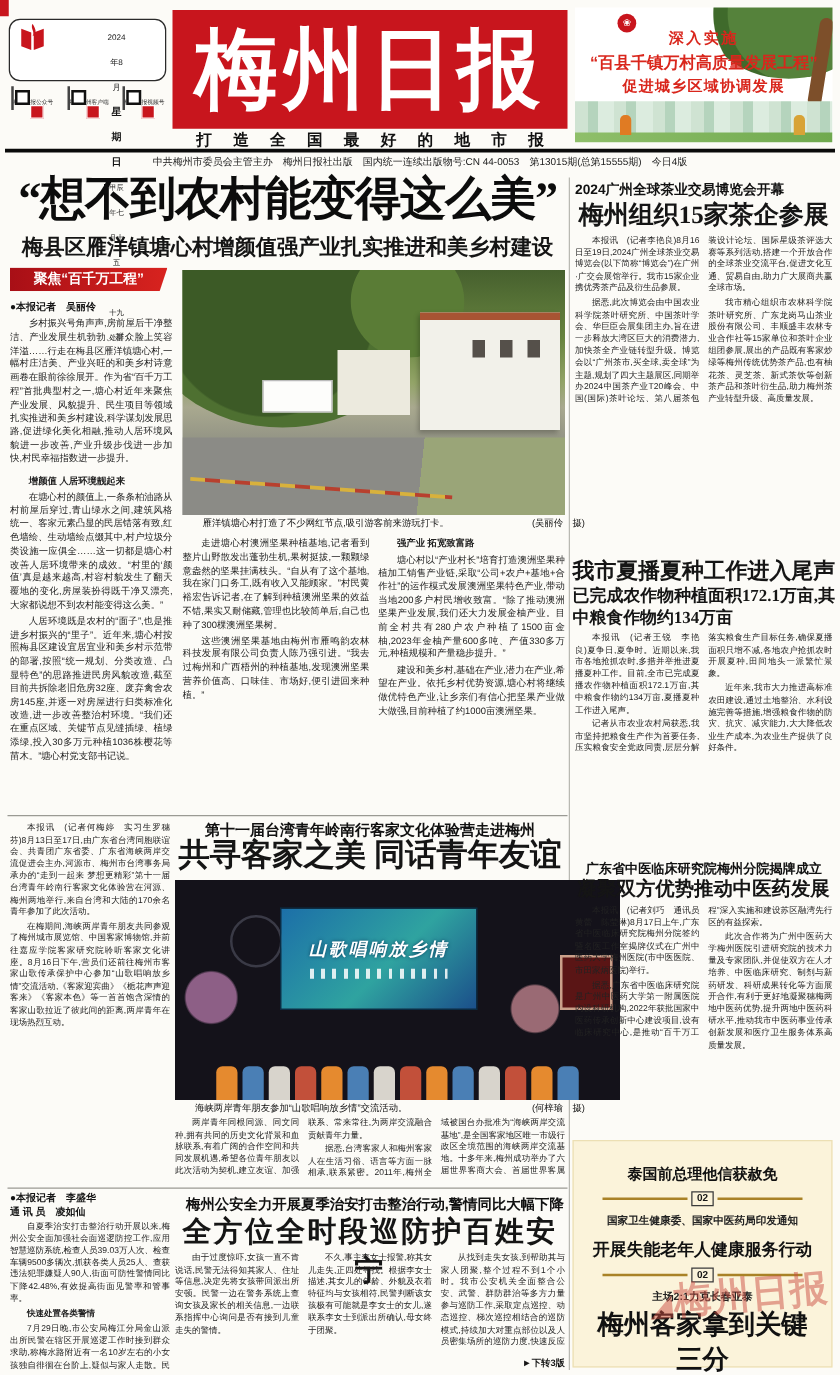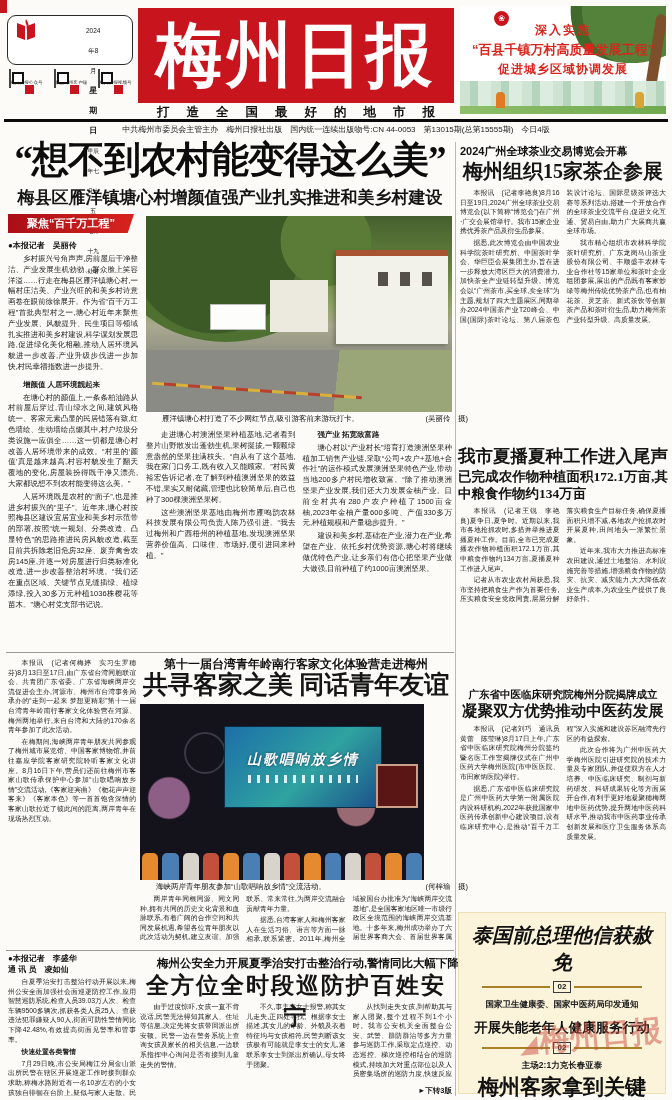--- a/index.html
+++ b/index.html
@@ -70,57 +70,57 @@
   .pv-sign{position:absolute;left:64px;top:88px;width:56px;height:26px;background:#fdfdfb;border:1px solid #bbb;}
   .pv-road{position:absolute;bottom:0;left:0;right:0;height:62px;background:linear-gradient(96deg,#8b8b86 0 62%,#9aa578 62%);}
   .pv-line{position:absolute;bottom:20px;left:6px;width:210px;height:3px;background:repeating-linear-gradient(90deg,#d8b13c 0 12px,#b8402e 12px 24px);transform:rotate(4deg);}
   .lead-cap{left:146px;top:414px;width:306px;}
   .lead-cols{left:146px;top:430px;width:306px;height:218px;}
   .hr1{left:6px;top:652px;width:448px;}
   
   .tw-colL{left:8px;top:658px;width:128px;height:288px;}
   .tw-kicker{left:140px;top:656px;width:312px;text-align:center;font-size:12px;}
   .tw-hl{left:140px;top:670px;width:312px;text-align:center;font-size:25px;font-weight:900;line-height:30px;}
-  .photo-stage{left:140px;top:704px;width:284px;height:176px;background:#14121a;overflow:hidden;}
+  .photo-stage{left:140px;top:704px;width:356px;height:176px;background:#14121a;overflow:hidden;}
   .ps-blobL{position:absolute;left:6px;top:66px;width:46px;height:56px;border-radius:50%;background:radial-gradient(circle,#8d5f86 0 55%,transparent 60%);}
   .ps-blobR{position:absolute;right:46px;top:78px;width:44px;height:50px;border-radius:50%;background:radial-gradient(circle,#9a6a74 0 55%,transparent 60%);}
   .ps-screen{position:absolute;left:84px;top:22px;width:158px;height:82px;background:linear-gradient(135deg,#1c6fa8,#2fa3a0 55%,#1b4f8a);border:1px solid #0a2c44;display:flex;flex-direction:column;align-items:center;justify-content:center;}
   .ps-screen .stx{color:#fff;font-size:14px;font-weight:bold;font-family:"Liberation Serif",serif;font-style:italic;letter-spacing:2px;text-shadow:0 0 3px #0b3d5e;}
   .ps-skyline{width:70%;height:8px;margin-top:6px;background:repeating-linear-gradient(90deg,rgba(255,255,255,.85) 0 3px,transparent 3px 9px);}
   .ps-panel{position:absolute;right:6px;top:60px;width:42px;height:44px;background:#5a1515;border:2px solid #caa08a;}
   .ps-wheel{position:absolute;left:44px;top:28px;width:42px;height:42px;border-radius:50%;border:2px solid #3a3a46;}
   .crowd{position:absolute;bottom:0;left:0;right:0;height:36px;display:flex;justify-content:center;align-items:flex-end;}
   .crowd i{display:inline-block;width:17px;height:27px;border-radius:5px 5px 0 0;margin:0 2px;}
   .crowd i:nth-child(4n+1){background:#e58a2f;}
   .crowd i:nth-child(4n+2){background:#4a7fb5;}
   .crowd i:nth-child(4n+3){background:#d8d4cc;}
   .crowd i:nth-child(4n+4){background:#c2503a;}
   .tw-cap{left:140px;top:882px;width:312px;}
   .tw-cols{left:140px;top:894px;width:312px;height:52px;}
   .hr2{left:6px;top:950px;width:448px;}
   
   .po-by{left:8px;top:954px;width:128px;font-size:8px;font-weight:bold;line-height:10.5px;}
   .po-colL{left:8px;top:977px;width:128px;height:119px;}
-  .po-kicker{left:152px;top:956px;width:312px;text-align:center;font-size:11.5px;}
+  .po-kicker{left:144px;top:956px;width:312px;text-align:center;font-size:11.5px;}
   .po-hl{left:140px;top:970px;width:312px;text-align:center;font-size:23px;font-weight:900;letter-spacing:2px;}
   .po-cols{left:140px;top:1002px;width:312px;height:82px;}
   .po-cont{left:372px;top:1086px;width:80px;text-align:right;font-size:7.5px;font-weight:bold;}
   
   .tea-kicker{left:460px;top:144px;width:206px;font-size:11px;}
   .tea-hl{left:458px;top:158px;width:210px;text-align:center;font-size:20px;font-weight:900;}
   .tea-body{left:460px;top:188px;width:206px;height:236px;}
   .sum-hl{left:458px;top:444px;width:210px;text-align:center;font-size:17.5px;font-weight:900;}
   .sum-deck{left:458px;top:468px;width:210px;font-size:13.5px;font-weight:bold;line-height:17px;text-align:justify;}
   .sum-body{left:460px;top:506px;width:206px;height:176px;}
   .tcm-kicker{left:460px;top:688px;width:206px;text-align:center;font-size:10.5px;}
   .tcm-hl{left:458px;top:701px;width:210px;text-align:center;font-size:15.5px;font-weight:900;}
   .tcm-body{left:460px;top:724px;width:206px;height:182px;}
   .teasers{left:458px;top:912px;width:208px;height:182px;background:#fbf3da;border:1px solid #ecdfb4;padding:5px 9px;}
   .t-title{text-align:center;font-weight:900;color:#111;}
-  .t1 .t-title{font-size:20px;margin-top:4px;font-style:italic;}
+  .t1 .t-title{font-size:12px;margin-top:13px;}
   .t-kicker{text-align:center;font-weight:bold;font-size:8.5px;margin-top:6px;color:#222;}
   .t2 .t-title{font-size:13.5px;margin-top:8px;}
   .t3 .t-title{font-size:21px;margin-top:1px;}
   .t-div{display:flex;align-items:center;margin:5px 14px 2px 14px;}
   .t-div .bar{flex:1;height:2.5px;background:#a98227;}
   .t-div .pg{border:1.5px solid #3a3a3a;padding:0 4px;margin:0 3px;font-weight:bold;font-size:8px;background:#fbf3da;line-height:10px;}
   .watermark{left:520px;top:1016px;width:150px;font-size:30px;font-weight:bold;font-family:"Liberation Serif",serif;color:rgba(203,78,66,.5);transform:rotate(-5deg);letter-spacing:1px;}
   .watermark .wm-ico{font-size:22px;margin-right:1px;}
 </style>
 </head>

